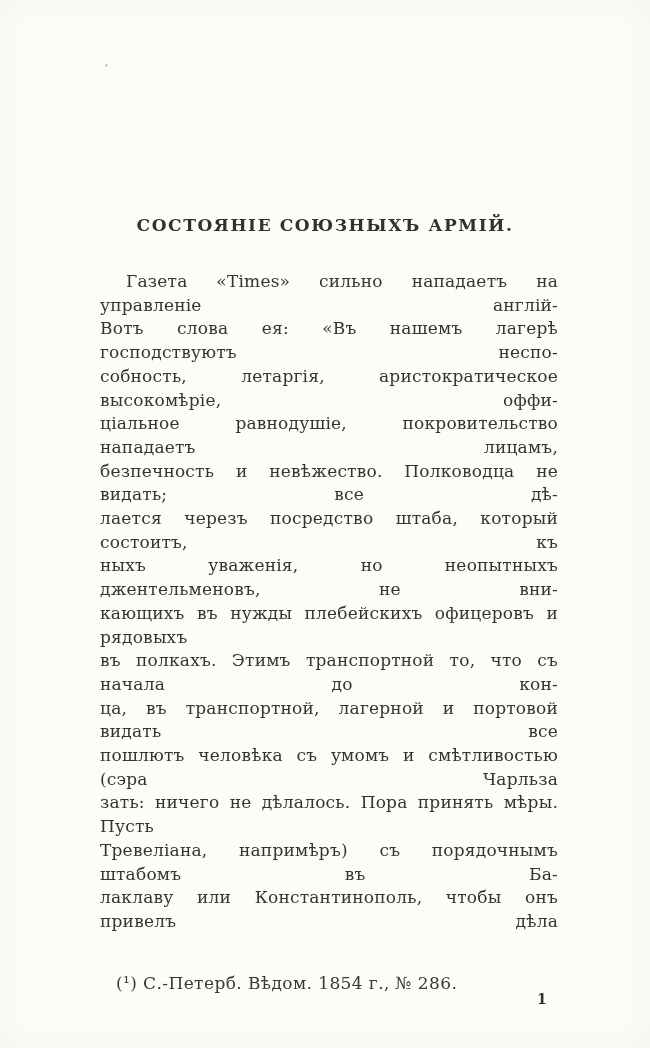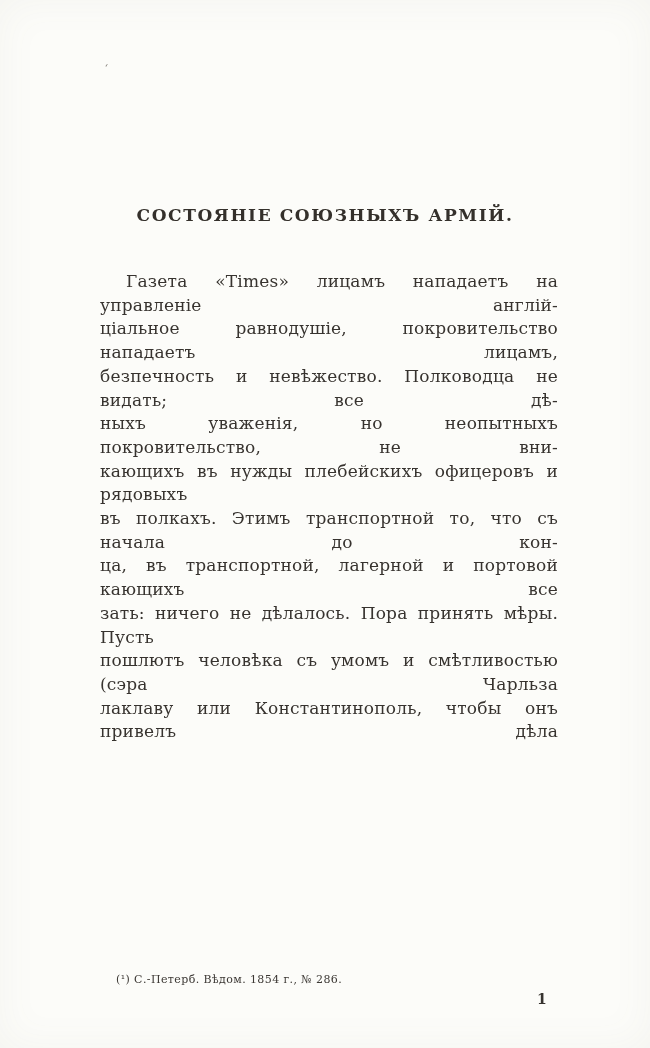--- a/index.html
+++ b/index.html
@@ -25,21 +25,21 @@
     font-size: 11px;
     color: #8a867f;
     transform: rotate(12deg);
     user-select: none;
   }
   .title {
     position: absolute;
     top: 197px;
     left: 0;
     right: 0;
-    margin: 8px;
+    margin: 18px;
     text-align: center;
     font-size: 17px;
     font-weight: bold;
     letter-spacing: 1.6px;
     color: #34302b;
   }
   .body-text {
     position: absolute;
     top: 270px;
     left: 100px;
@@ -54,46 +54,50 @@
     text-align: justify;
     text-align-last: justify;
   }
   .line.first {
     text-indent: 26px;
   }
   .footnote {
     position: absolute;
     top: 973px;
     left: 116px;
-    font-size: 11px;
+    font-size: 17px;
     letter-spacing: 0.4px;
     color: #3c3834;
   }
   .page-number {
     position: absolute;
     top: 991px;
     left: 537px;
     font-size: 14px;
     font-weight: bold;
     color: #37332f;
   }
 </style>
 </head>
 <body>
 
 <div class="page">
   <span class="artifact">ʻ</span>
   <h1 class="title">СОСТОЯНІЕ СОЮЗНЫХЪ АРМІЙ.</h1>
   <div class="body-text">
-      <div class="line first">Газета «Times» лицамъ нападаетъ на управленіе англій-</div>
+      <div class="line first">Газета «Times» сильно нападаетъ на управленіе англій-</div>
+      <div class="line">Вотъ слова ея: «Въ нашемъ лагерѣ господствуютъ неспо-</div>
+      <div class="line">собность, летаргія, аристократическое высокомѣріе, оффи-</div>
       <div class="line">ціальное равнодушіе, покровительство нападаетъ лицамъ,</div>
       <div class="line">безпечность и невѣжество. Полководца не видать; все дѣ-</div>
-      <div class="line">ныхъ уваженія, но неопытныхъ покровительство, не вни-</div>
+      <div class="line">лается черезъ посредство штаба, который состоитъ, къ</div>
+      <div class="line">ныхъ уваженія, но неопытныхъ джентельменовъ, не вни-</div>
       <div class="line">кающихъ въ нужды плебейскихъ офицеровъ и рядовыхъ</div>
       <div class="line">въ полкахъ. Этимъ транспортной то, что съ начала до кон-</div>
-      <div class="line">ца, въ транспортной, лагерной и портовой кающихъ все</div>
+      <div class="line">ца, въ транспортной, лагерной и портовой видать все</div>
+      <div class="line">пошлютъ человѣка съ умомъ и смѣтливостью (сэра Чарльза</div>
       <div class="line">зать: ничего не дѣлалось. Пора принять мѣры. Пусть</div>
-      <div class="line">пошлютъ человѣка съ умомъ и смѣтливостью (сэра Чарльза</div>
+      <div class="line">Тревеліана, напримѣръ) съ порядочнымъ штабомъ въ Ба-</div>
       <div class="line">лаклаву или Константинополь, чтобы онъ привелъ дѣла</div>
     </div>
   <div class="footnote">(¹) С.-Петерб. Вѣдом. 1854 г., № 286.</div>
   <div class="page-number">1</div>
 </div>
 
 </body></html>

